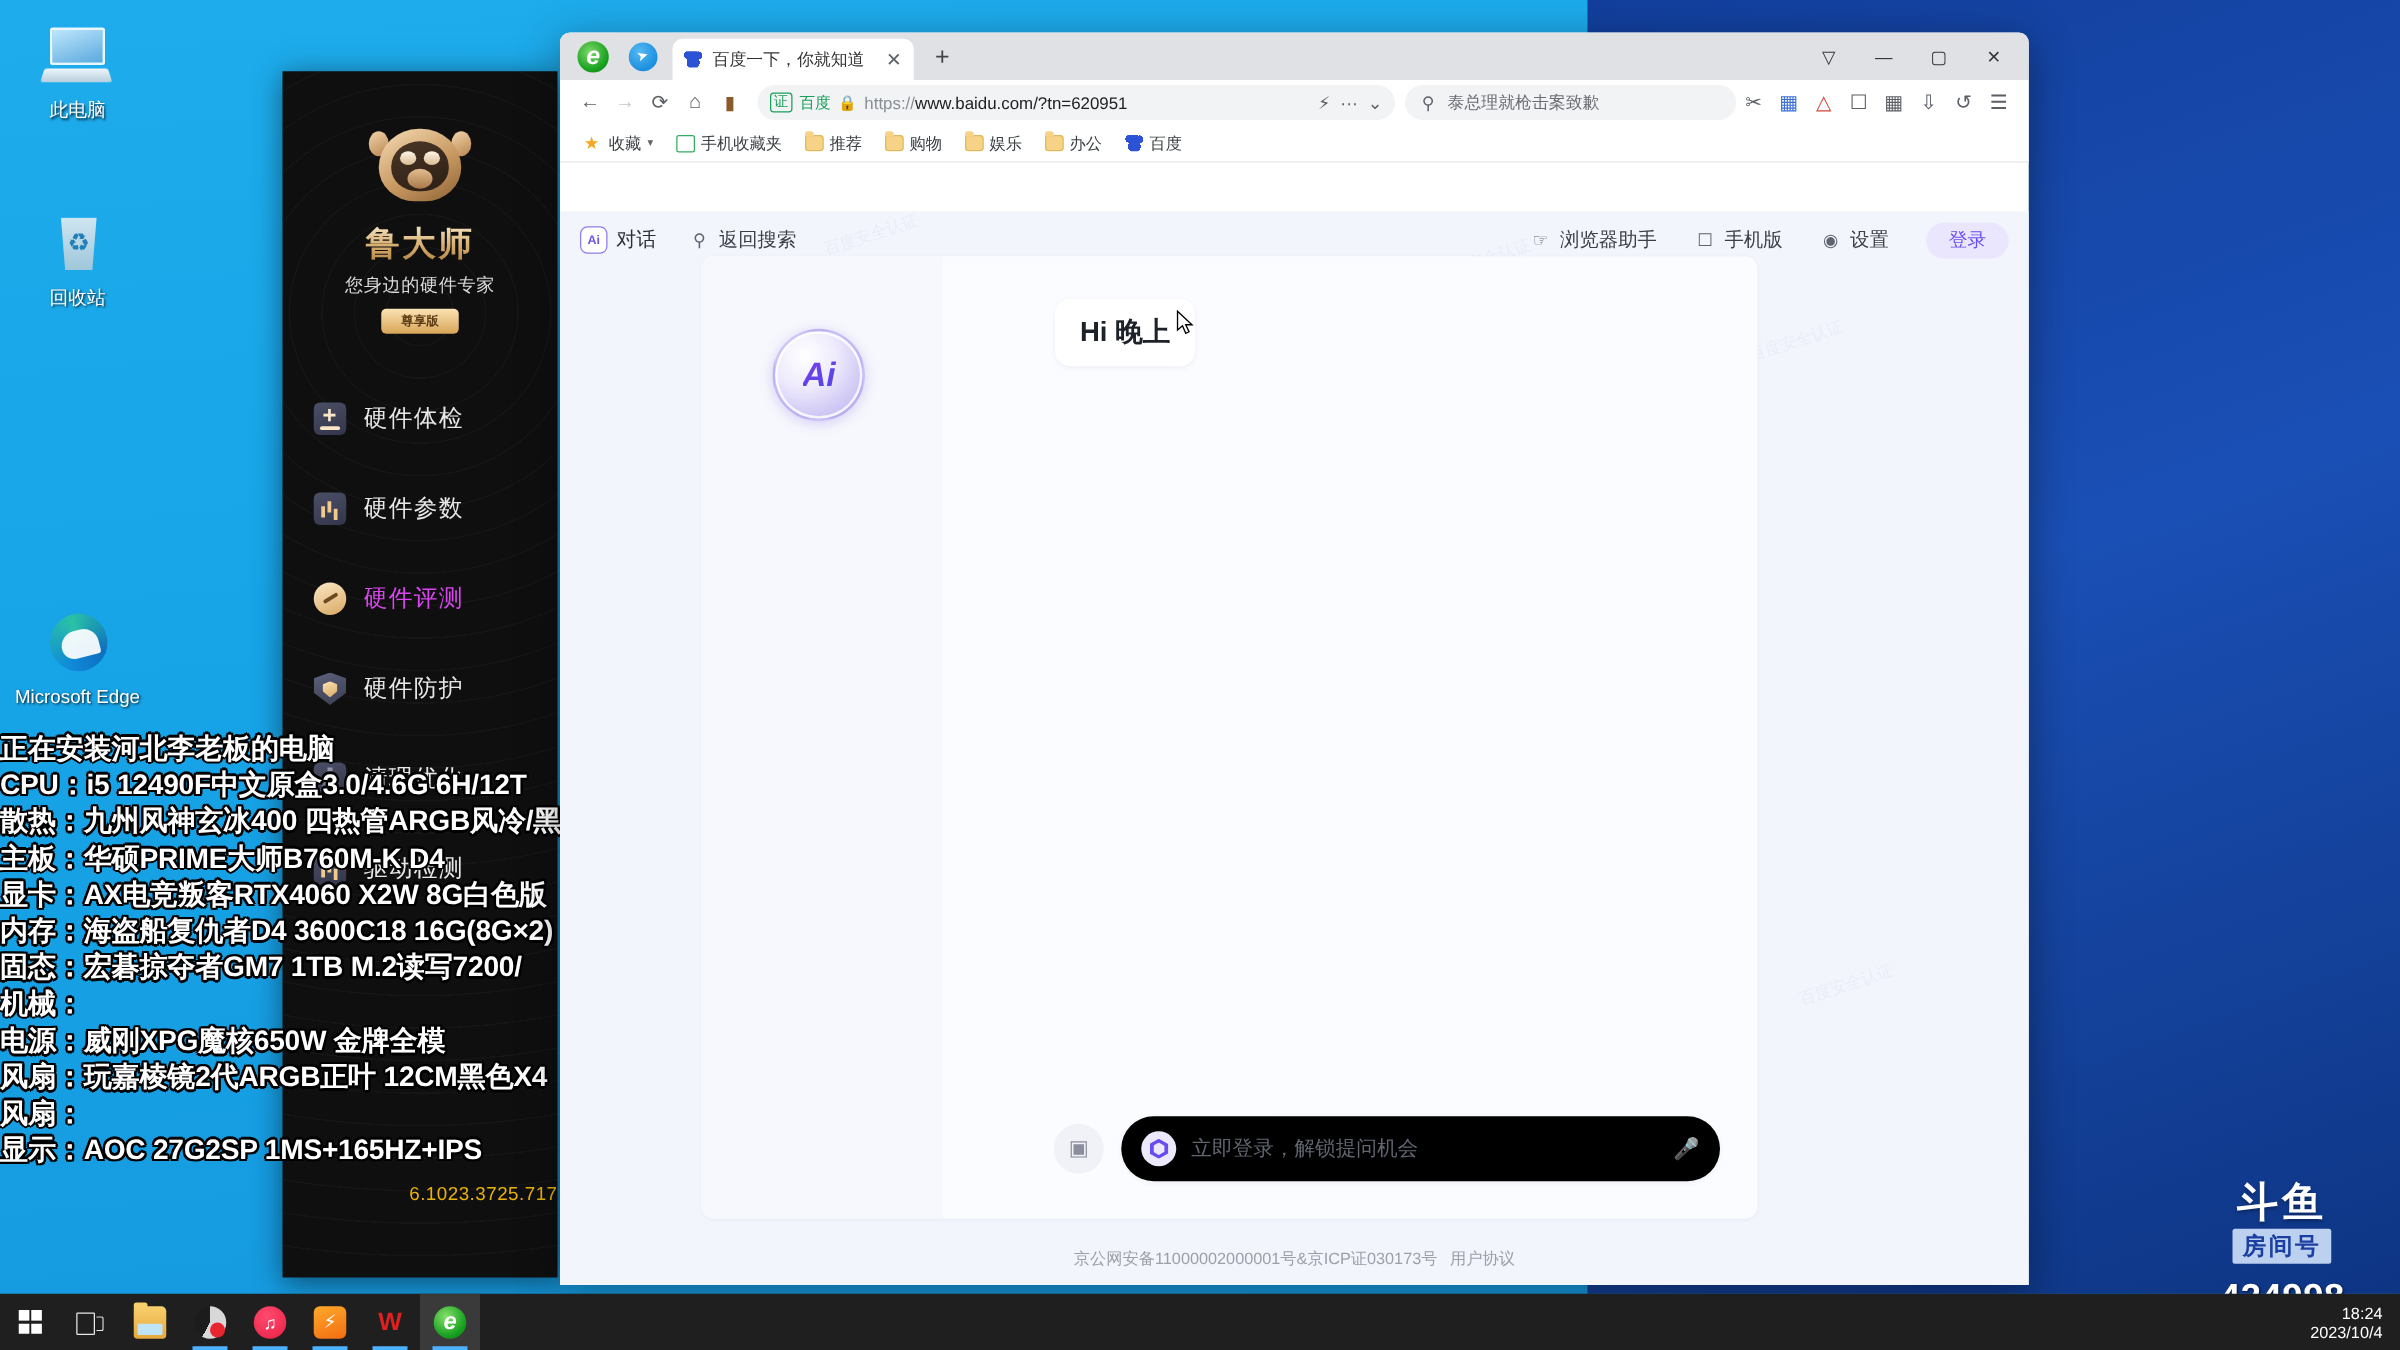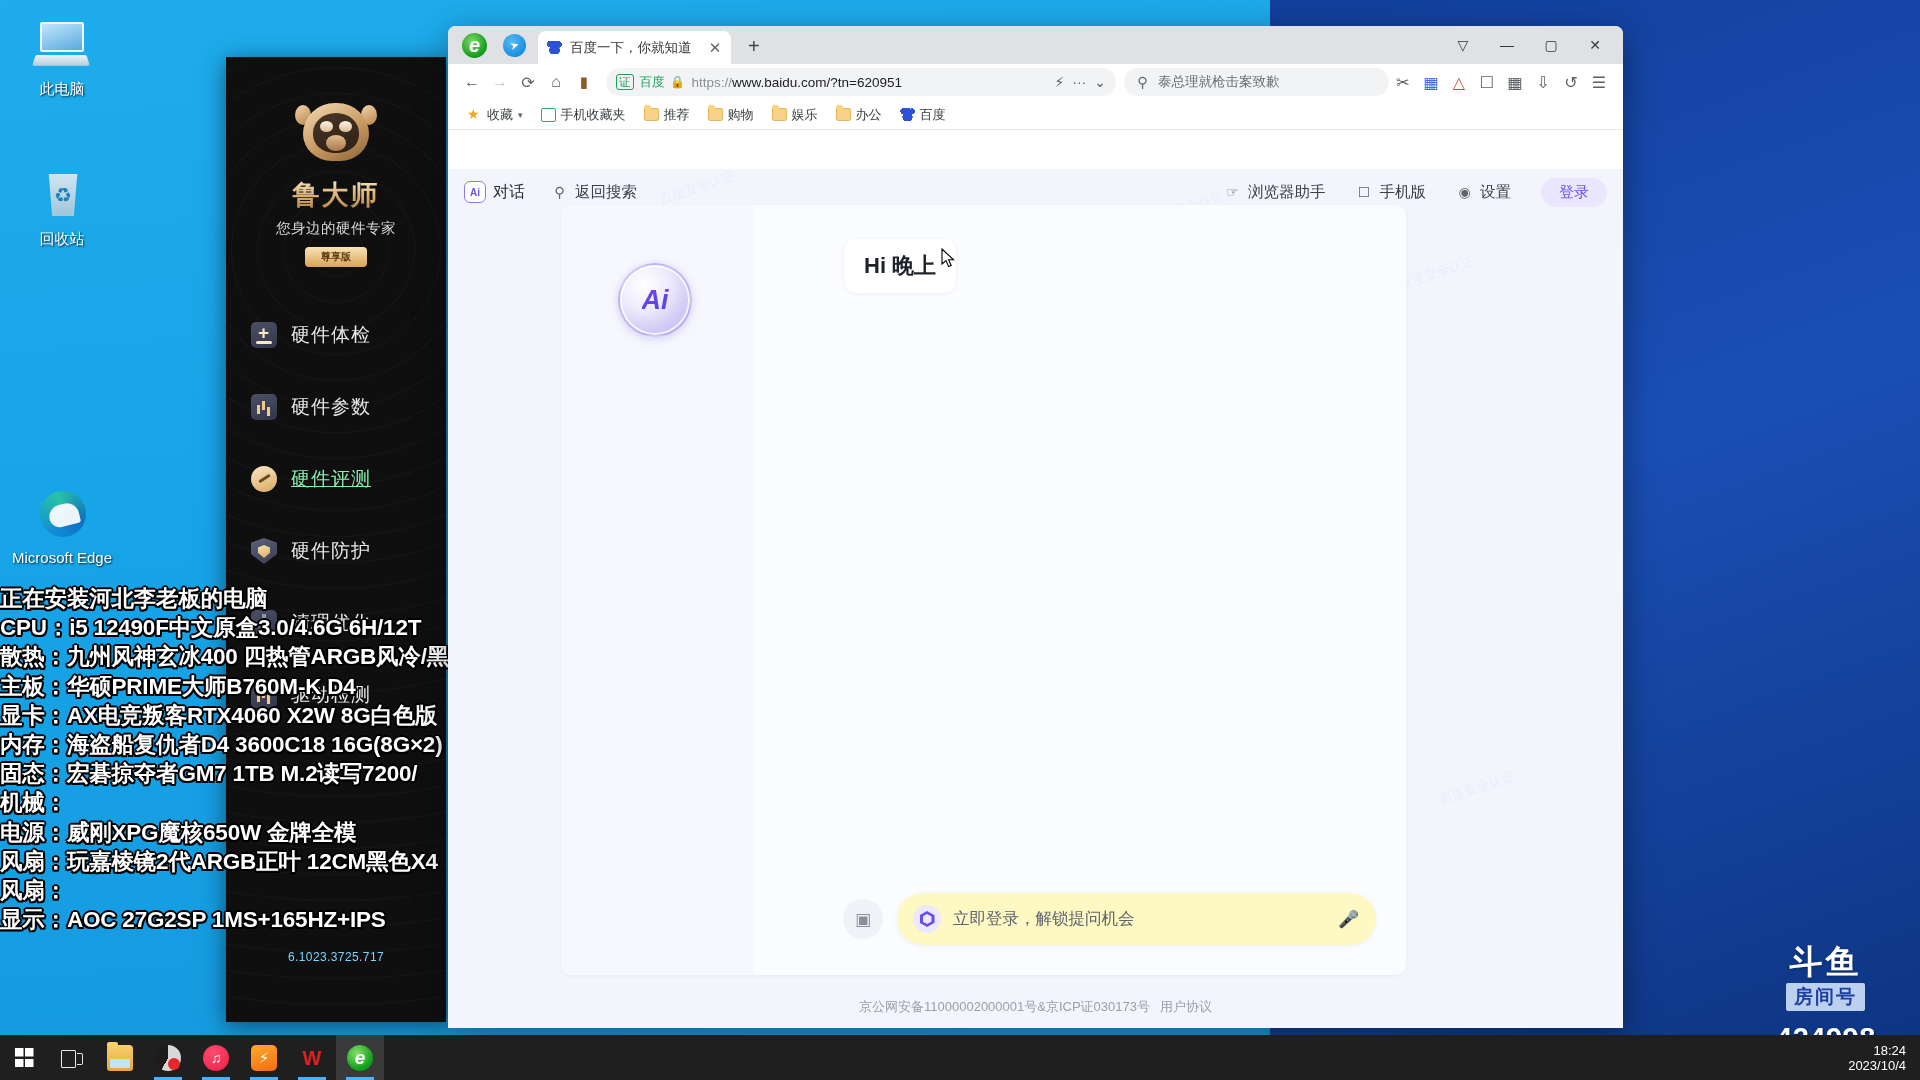--- a/index.html
+++ b/index.html
@@ -91,21 +91,21 @@
     -webkit-background-clip:text; background-clip:text; color:transparent; }
   .lud-sub { position:absolute; left:0; right:0; top:162px; text-align:center;
     font-size:14.5px; color:#d8d8d8; letter-spacing:.5px; }
   .lud-badge { position:absolute; left:50%; top:190px; transform:translateX(-50%);
     padding:3px 16px; border-radius:4px; font-size:10px; font-weight:700; color:#5c3b12;
     background: linear-gradient(180deg,#fbe3b4,#d8a558); }
 
   .lud-menu { position:absolute; left:0; right:0; top:242px; }
   .lud-item { display:flex; align-items:center; gap:14px; height:72px; padding-left:25px;
     color:#e8e8e8; font-size:19px; letter-spacing:1px; cursor:default; }
-  .lud-item.active { color:#86efac;text-decoration:underline; }
+  .lud-item.active { color:#d946ef; }
   .lud-ico { width:26px; height:26px; border-radius:5px; flex:0 0 26px; position:relative;
     background: linear-gradient(160deg,#4b4f66,#33364a); }
   .lud-ico.plus::after { content:"+"; position:absolute; inset:0; color:#fbe7c6; font-size:19px;
     line-height:22px; text-align:center; font-weight:700; }
   .lud-ico.plus::before { content:""; position:absolute; left:5px; bottom:4px; width:16px; height:3px;
     background:#fbe7c6; border-radius:2px; }
   .lud-ico.bars::after { content:""; position:absolute; left:6px; bottom:6px; width:3px; height:9px;
     background:#f0c98e; box-shadow: 5px -4px 0 #f0c98e, 10px 2px 0 #f0c98e; }
   .lud-ico.gauge { border-radius:50%; background: linear-gradient(160deg,#fbe7c6,#d9a963); }
   .lud-ico.gauge::after { content:""; position:absolute; left:7px; top:11px; width:13px; height:3px;
@@ -113,22 +113,22 @@
   .lud-ico.shield { background:none; }
   .lud-ico.shield::after { content:""; position:absolute; inset:0;
     background: linear-gradient(160deg,#5d617a,#3a3d52);
     clip-path: polygon(50% 0,100% 18%,100% 62%,50% 100%,0 62%,0 18%); }
   .lud-ico.shield::before { content:""; position:absolute; left:7px; top:7px; width:12px; height:13px; z-index:2;
     background: linear-gradient(160deg,#fbe3b4,#d9a963);
     clip-path: polygon(50% 0,100% 20%,100% 60%,50% 100%,0 60%,0 20%); }
   .lud-ico.broom::after { content:""; position:absolute; left:11px; top:4px; width:4px; height:11px; background:#8e93a8; }
   .lud-ico.broom::before { content:""; position:absolute; left:5px; top:14px; width:16px; height:9px;
     background:#6d7288; clip-path: polygon(20% 0,80% 0,100% 100%,0 100%); }
-  .lud-ver { position:absolute; left:0; right:0; bottom:58px; text-align:center;
-    color:#7dd3fc; font-size:12px; letter-spacing:.4px; }
+  .lud-ver { position:absolute; left:0; right:0; bottom:58px; text-align:right;
+    color:#eab308; font-size:15px; letter-spacing:.4px; }
 
   
   .spec-overlay {
     position:absolute; left:0; top:584px; width:455px;
     font-weight:700; font-size:22.5px; line-height:29.2px; letter-spacing:-.2px;
     color:#ffffff; -webkit-text-stroke: 0px;
     text-shadow: 2px 0 0 #000,-2px 0 0 #000,0 2px 0 #000,0 -2px 0 #000,
                  1.5px 1.5px 0 #000,-1.5px 1.5px 0 #000,1.5px -1.5px 0 #000,-1.5px -1.5px 0 #000;
     white-space: nowrap; pointer-events:none;
   }
@@ -232,21 +232,21 @@
   .ai-avatar .t { font-size:27px; font-weight:700; font-style:italic;
     background: linear-gradient(150deg,#7b3cf0,#4a4ae0);
     -webkit-background-clip:text; background-clip:text; color:transparent; }
   .bubble { position:absolute; left:283px; top:34px; background:#fff; border-radius:12px;
     padding:12px 20px; font-size:22px; font-weight:700; color:#1d2129;
     box-shadow: 0 1px 4px rgba(60,70,120,.07); }
 
   .composer { position:absolute; left:282px; right:30px; bottom:30px; display:flex; align-items:center; gap:14px; }
   .cmp-btn { width:40px; height:40px; border-radius:50%; background:#f1f2f8;
     display:flex; align-items:center; justify-content:center; color:#8b8f9c; font-size:17px; cursor:pointer; }
-  .cmp-input { flex:1 1 auto; height:52px; background:#fef9c3; border-radius:26px; display:flex;
+  .cmp-input { flex:1 1 auto; height:52px; background:#000000; border-radius:26px; display:flex;
     align-items:center; padding:0 16px; gap:12px; box-shadow: 0 1px 4px rgba(60,70,120,.07); }
   .cmp-orb { width:28px; height:28px; border-radius:50%; background:#ece8fd;
     display:flex; align-items:center; justify-content:center; flex:0 0 28px; }
   .cmp-orb .hex { width:15px; height:16px; background:#6a4df0;
     clip-path: polygon(50% 0,100% 26%,100% 74%,50% 100%,0 74%,0 26%); position:relative; }
   .cmp-orb .hex::after { content:""; position:absolute; left:3px; top:3px; right:3px; bottom:3px;
     background:#ece8fd; clip-path: polygon(50% 0,100% 26%,100% 74%,50% 100%,0 74%,0 26%); }
   .cmp-ph { flex:1 1 auto; font-size:16.5px; color:#61656f; }
   .cmp-mic { color:#8b8f9c; font-size:17px; cursor:pointer; }
 

